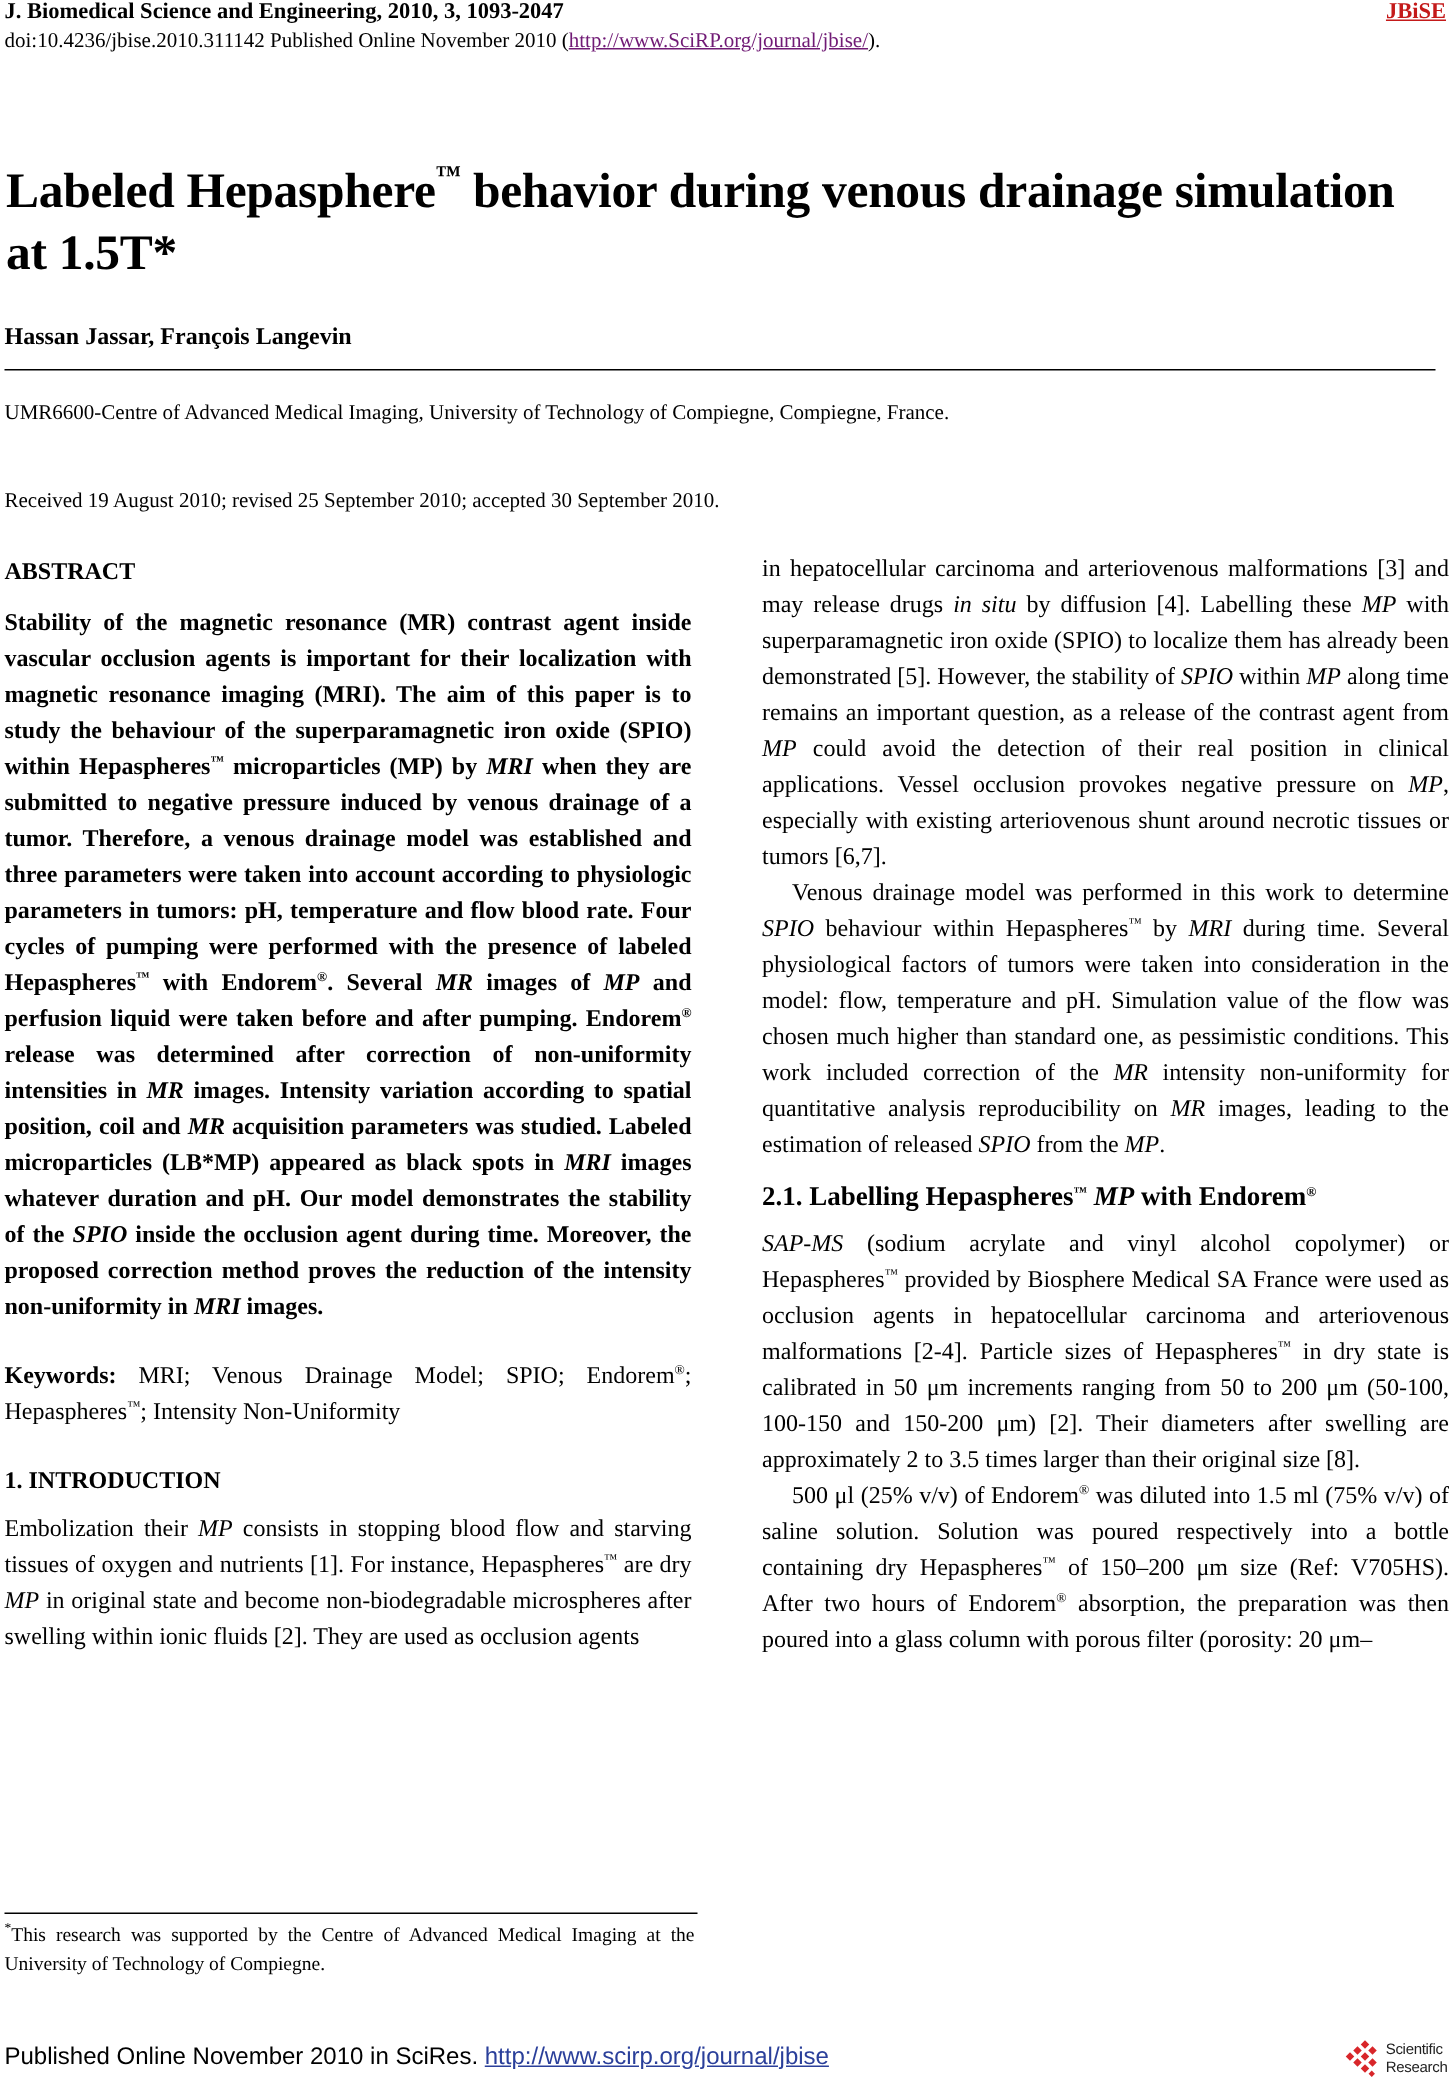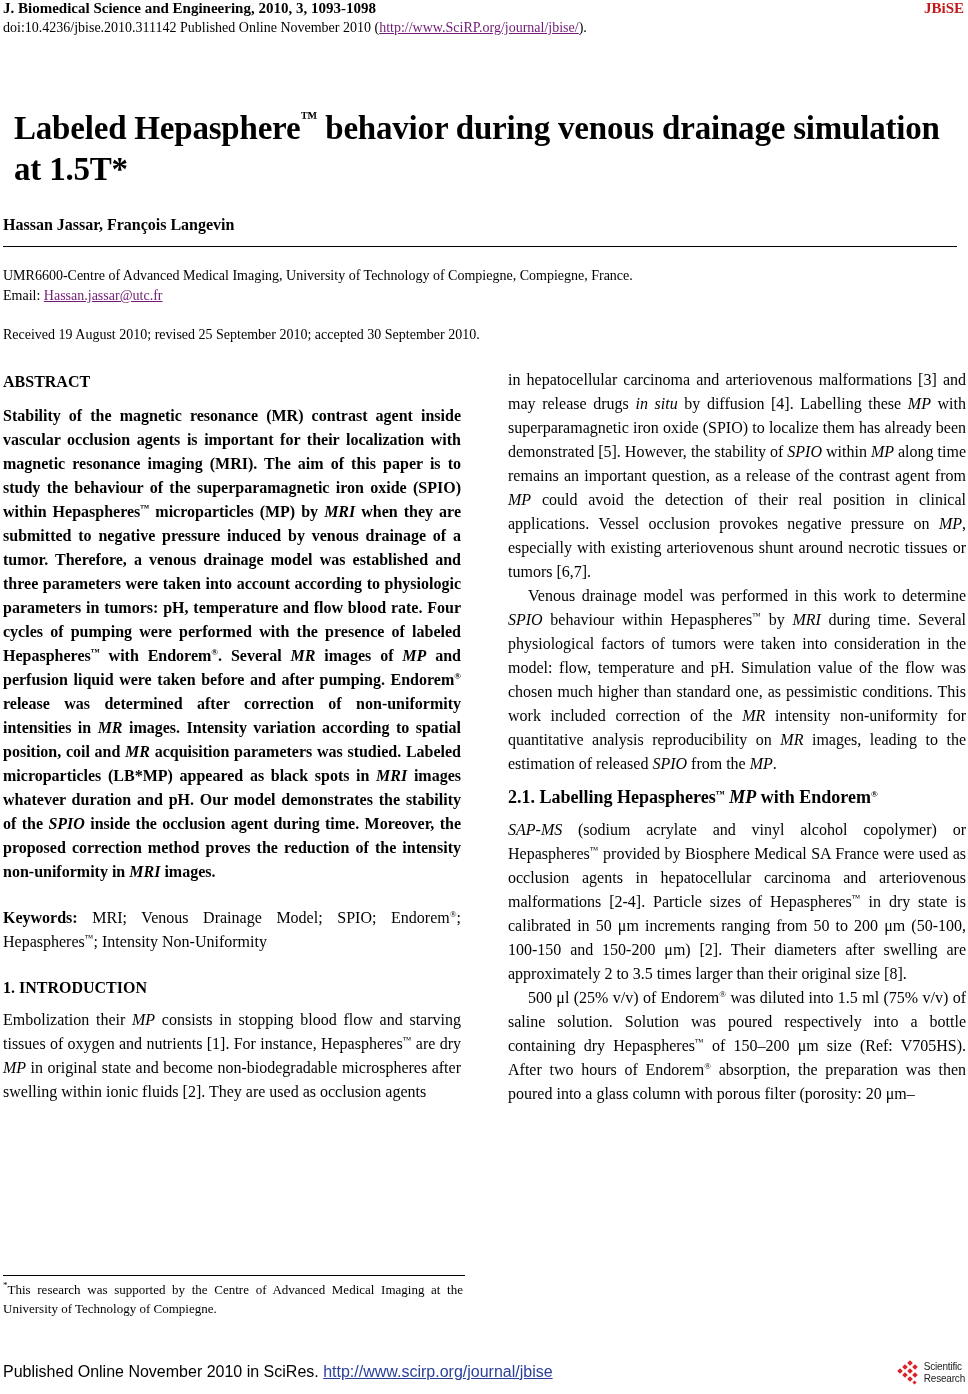--- a/index.html
+++ b/index.html
@@ -1,22 +1,22 @@
 <!DOCTYPE html>
 <html><head>
 <meta charset="utf-8">
 <style>
   html, body { margin: 0; padding: 0; background: #ffffff; }
   body { width: 968px; height: 1394px; position: relative; overflow: hidden; color: #000; font-family: "Liberation Serif", serif; }
   a { color: #701a75; text-decoration: underline; }
   .abs { position: absolute; }
   .journal { left: 3px; top: 0px; font-size: 15px; font-weight: bold; }
-  .jbise { right: 4px; top: 0px; font-size: 15px; font-weight: bold; color: #c41a1a; }
+  .jbise { right: 4px; top: 0px; font-size: 15px; font-weight: bold; color: #c41a1a; text-decoration: underline; }
   .doi { left: 3px; top: 20px; font-size: 14px; }
-  .title { left: 14px; top: 108px; font-size: 33px; font-weight: bold; line-height: 41px; width: 950px; letter-spacing: -0.2px; }
+  .title { left: 4px; top: 108px; font-size: 33px; font-weight: bold; line-height: 41px; width: 950px; letter-spacing: -0.2px; }
   .title sup { font-size: 17px; vertical-align: 16px; line-height: 0; }
   .authors { left: 3px; top: 216px; font-size: 16px; font-weight: bold; }
   .rule { left: 3px; top: 246px; width: 954px; height: 0; border-top: 1.3px solid #000; }
   .affil { left: 3px; top: 266px; font-size: 14px; line-height: 20px; font-family: Liberation Serif, serif; }
   .received { left: 3px; top: 327px; font-size: 14px; }
   .col { position: absolute; width: 458px; font-size: 16px; line-height: 24px; text-align: justify; }
   .col-left { left: 3px; }
   .col-right { left: 508px; }
   h2 { margin: 0; font-size: 16px; font-weight: bold; line-height: 28px; }
   h3 { margin: 0; font-size: 18px; font-weight: bold; line-height: 26px; }
@@ -29,30 +29,29 @@
   .footnote { left: 3px; top: 1280px; width: 460px; font-size: 13px; line-height: 19px; text-align: justify; }
   .footer { left: 3px; top: 1363px; font-family: "Liberation Sans", sans-serif; font-size: 16px; }
   .footer a { color: #2a3f9a; }
   .logo { right: 3px; top: 1360px; display: flex; align-items: center; gap: 2px; }
   .logo-text { font-family: "Liberation Sans", sans-serif; font-size: 10px; line-height: 12px; color: #222; letter-spacing: -0.2px; }
   .logo svg { display: block; }
 </style>
 </head>
 <body>
 
-<div class="abs journal">J. Biomedical Science and Engineering, 2010, 3, 1093-1098</div>
+<div class="abs journal">J. Biomedical Science and Engineering, 2010, 3, 1093-2047</div>
 <div class="abs jbise">JBiSE</div>
 <div class="abs doi"><span>doi:10.4236/jbise.2010.311142 Published Online November 2010 (</span><a href="#">http://www.SciRP.org/journal/jbise/</a><span>).</span></div>
 
 <div class="abs title"><span>Labeled Hepasphere</span><sup>™</sup><span> behavior during venous drainage simulation at 1.5T*</span></div>
 <div class="abs authors">Hassan Jassar, François Langevin</div>
 <div class="abs rule"></div>
 <div class="abs affil">
   <div>UMR6600-Centre of Advanced Medical Imaging, University of Technology of Compiegne, Compiegne, France.</div>
-  <div><span>Email: </span><a href="#">Hassan.jassar@utc.fr</a></div>
 </div>
 <div class="abs received">Received 19 August 2010; revised 25 September 2010; accepted 30 September 2010.</div>
 
 <div class="col col-left" style="top:368px;">
   <h2 style="margin-bottom:8px;">ABSTRACT</h2>
   <p class="abstract-body"><span>Stability of the magnetic resonance (MR) contrast agent inside vascular occlusion agents is important for their localization with magnetic resonance imaging (MRI). The aim of this paper is to study the behaviour of the superparamagnetic iron oxide (SPIO) within Hepaspheres</span><sup>™</sup><span> microparticles (MP) by </span><i>MRI</i><span> when they are submitted to negative pressure induced by venous drainage of a tumor. Therefore, a venous drainage model was established and three parameters were taken into account according to physiologic parameters in tumors: pH, temperature and flow blood rate. Four cycles of pumping were performed with the presence of labeled Hepaspheres</span><sup>™</sup><span> with Endorem</span><sup>®</sup><span>. Several </span><i>MR</i><span> images of </span><i>MP</i><span> and perfusion liquid were taken before and after pumping. Endorem</span><sup>®</sup><span> release was determined after correction of non-uniformity intensities in </span><i>MR</i><span> images. Intensity variation according to spatial position, coil and </span><i>MR</i><span> acquisition parameters was studied. Labeled microparticles (LB*MP) appeared as black spots in </span><i>MRI</i><span> images whatever duration and pH. Our model demonstrates the stability of the </span><i>SPIO</i><span> inside the occlusion agent during time. Moreover, the proposed correction method proves the reduction of the intensity non-uniformity in </span><i>MRI</i><span> images.</span></p>
 
   <p style="margin-top:22px;"><b>Keywords:</b><span> MRI; Venous Drainage Model; SPIO; Endorem</span><sup>®</sup><span>; Hepaspheres</span><sup>™</sup><span>; Intensity Non-Uniformity</span></p>
 
   <h2 style="margin-top:20px;margin-bottom:6px;">1. INTRODUCTION</h2>

